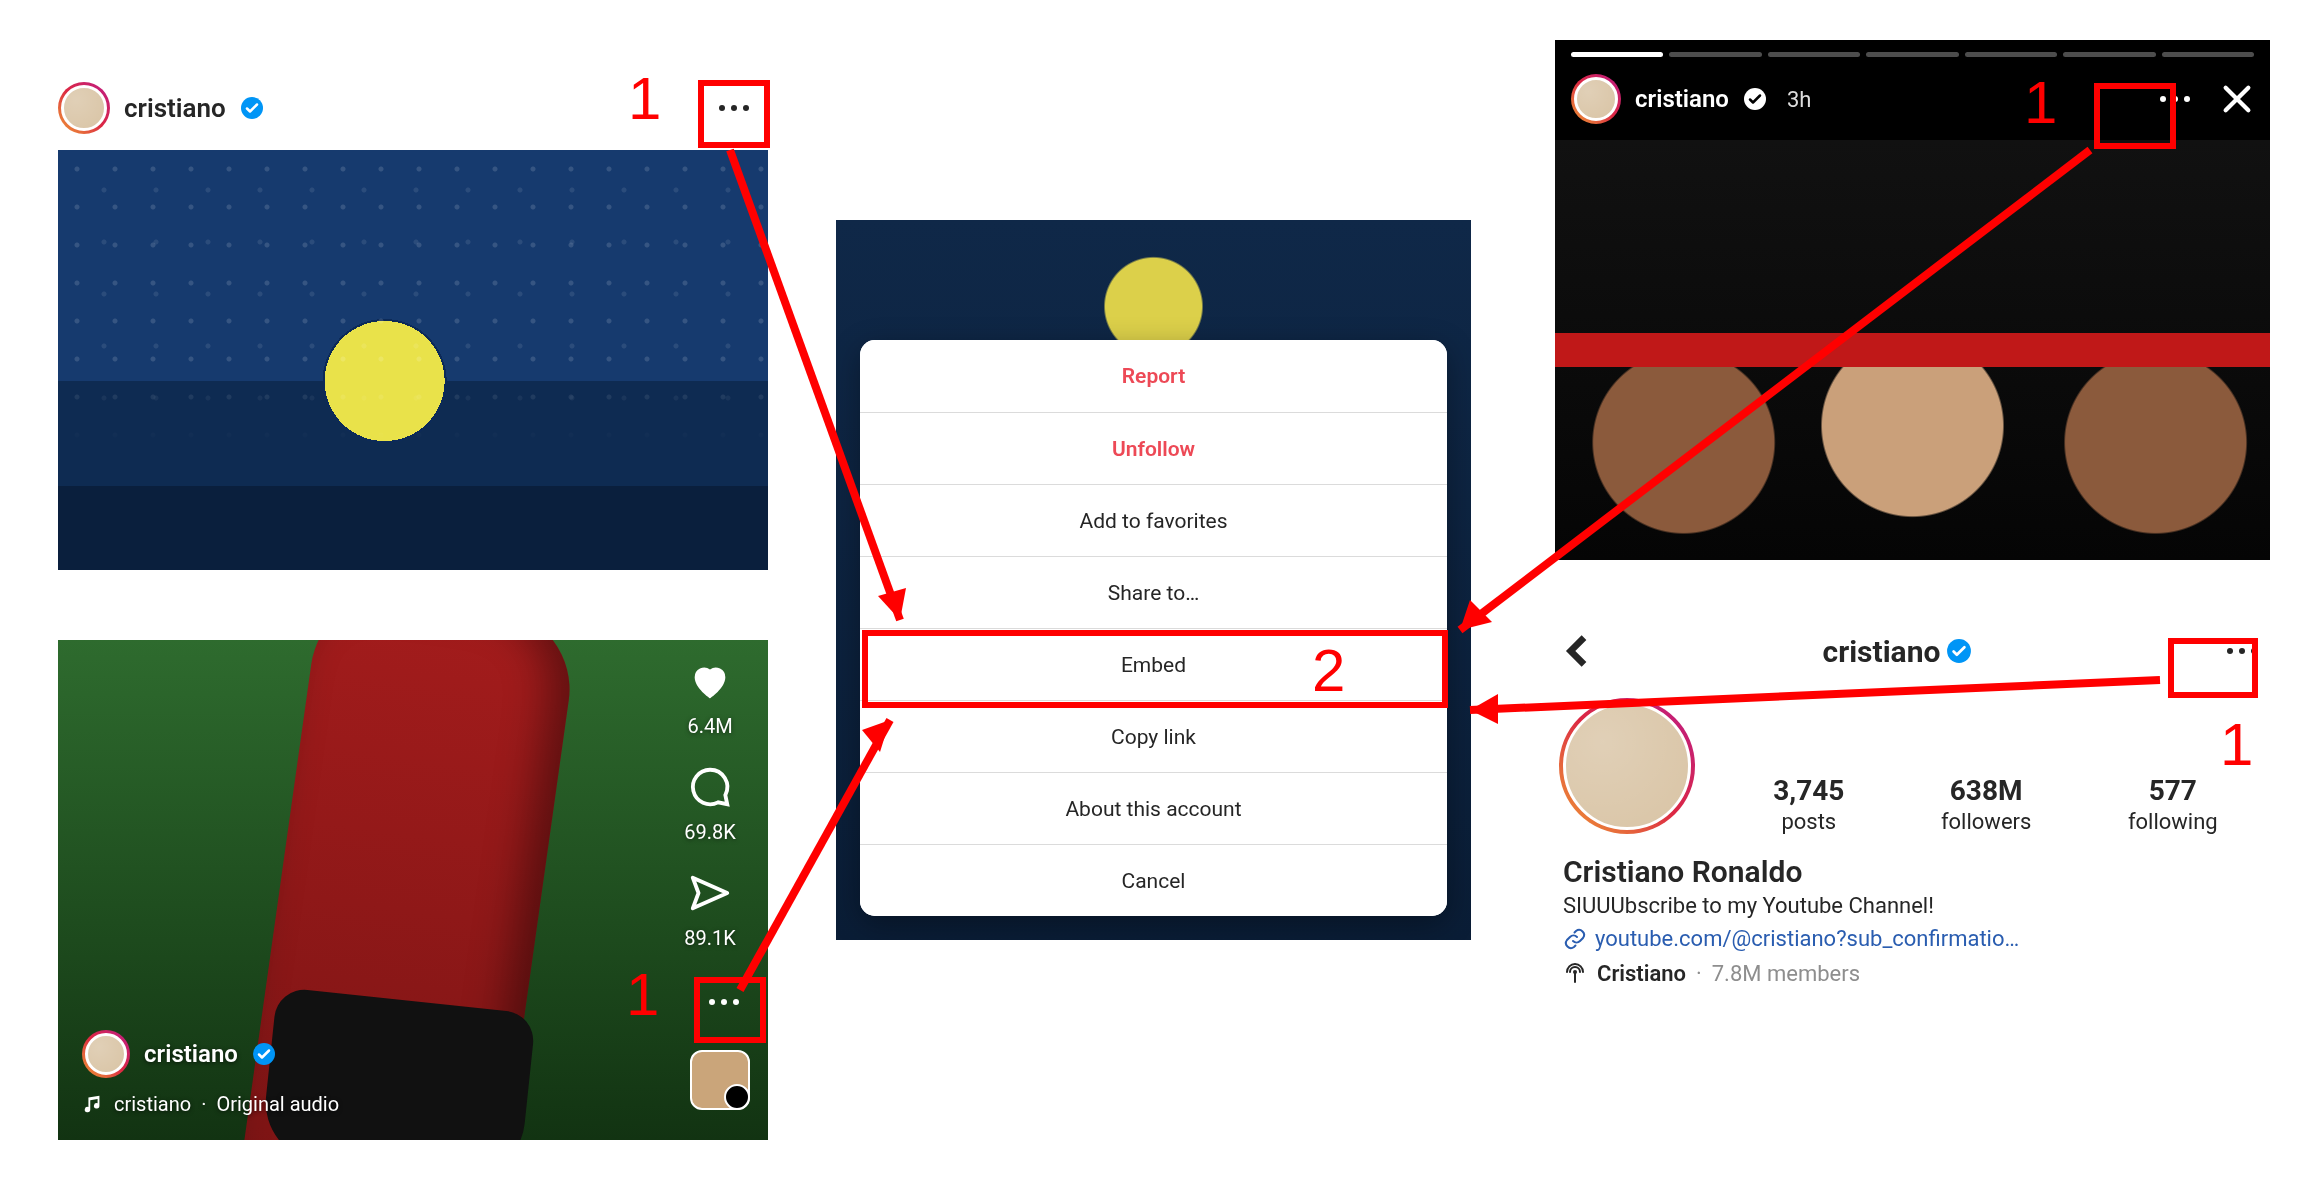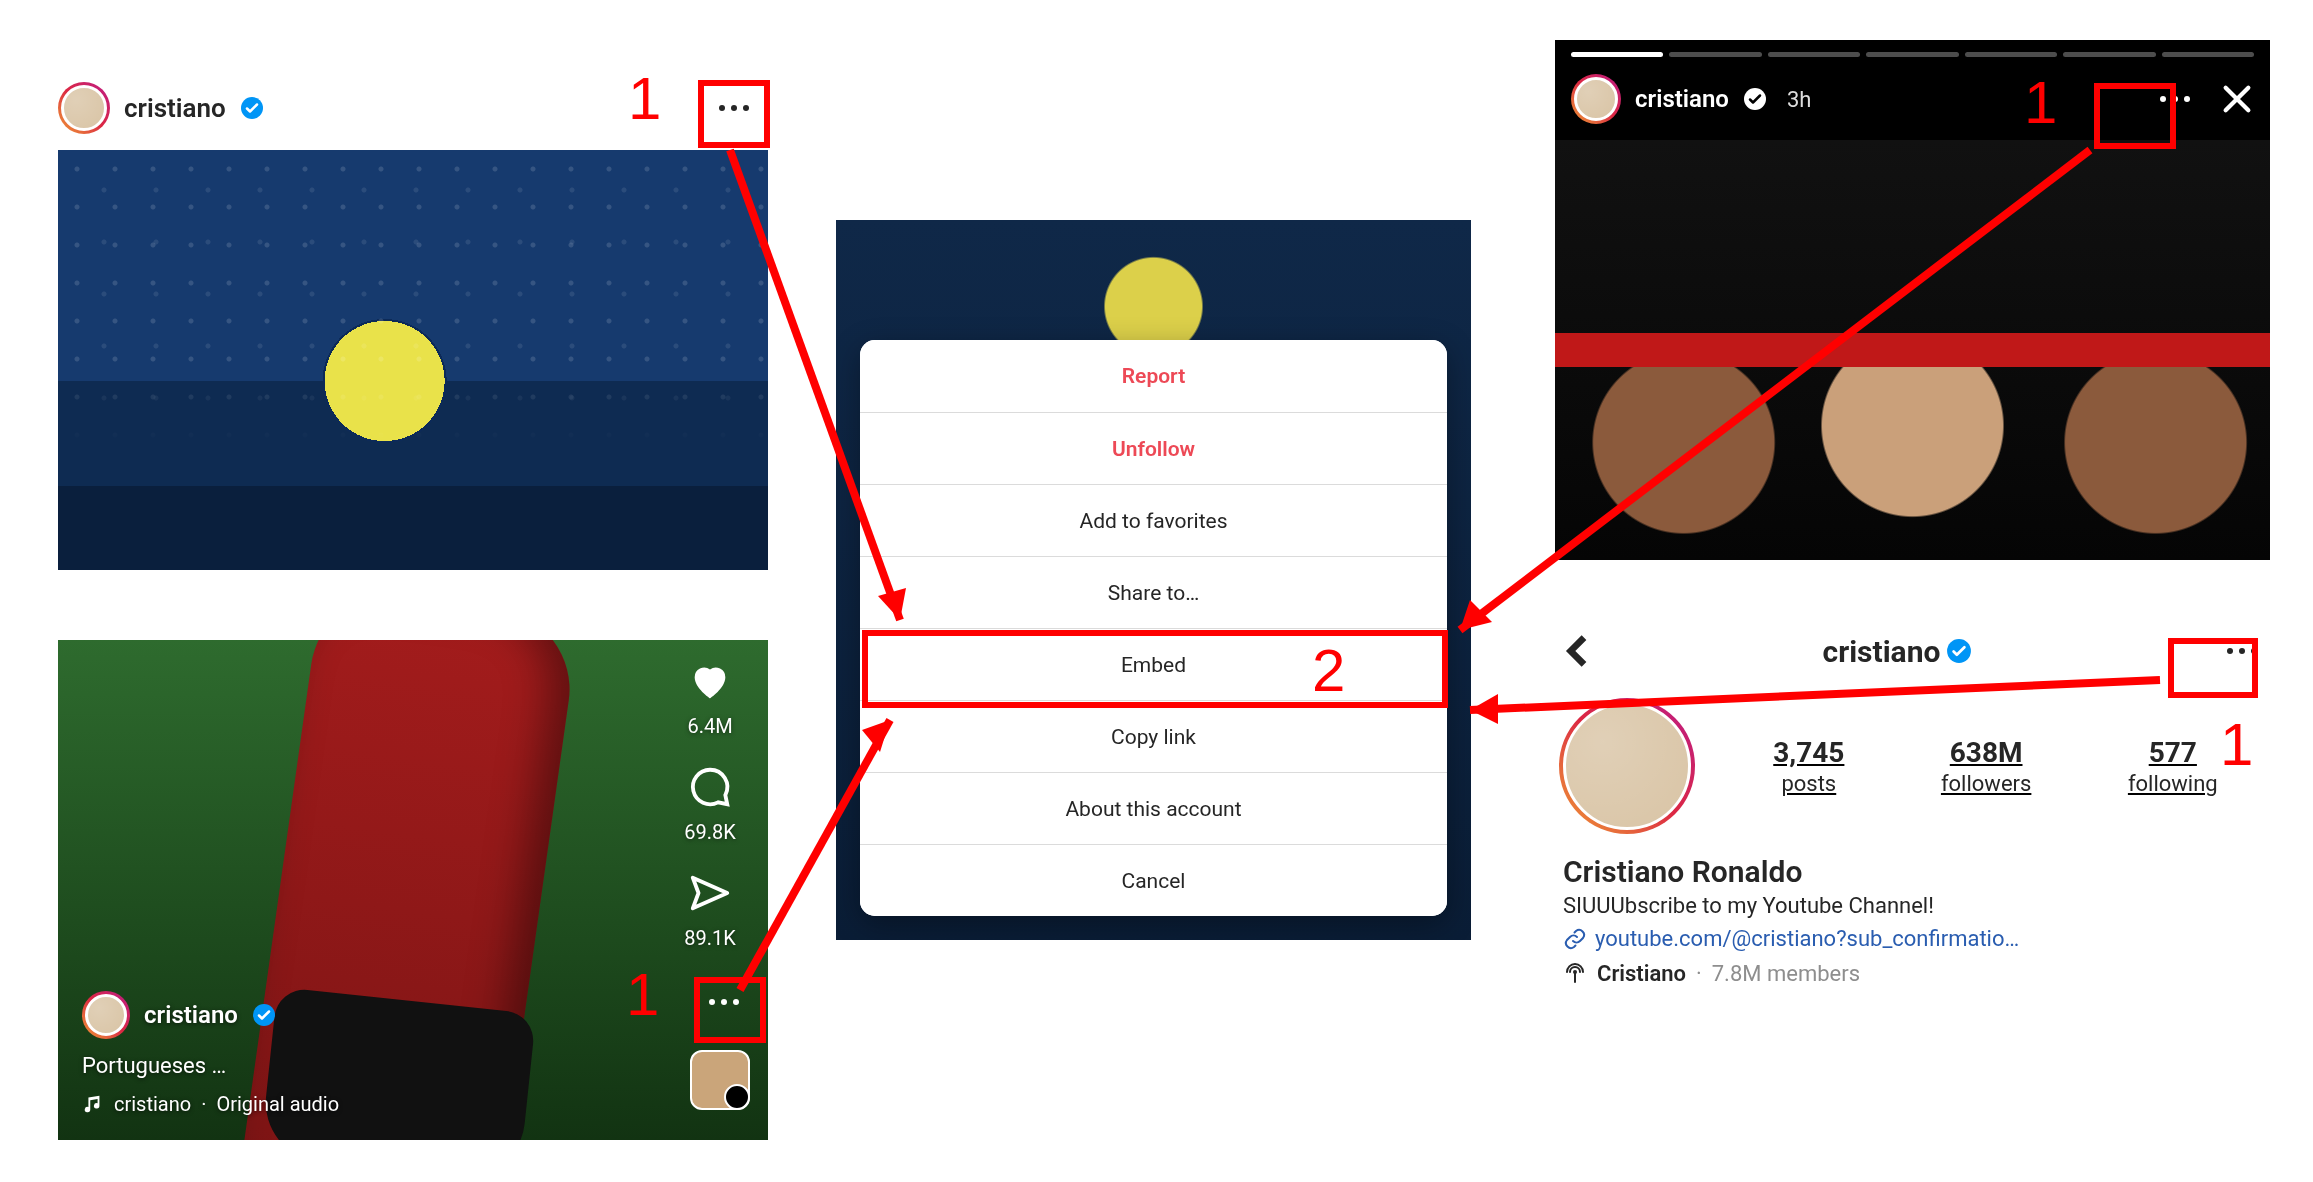--- a/index.html
+++ b/index.html
@@ -182,21 +182,21 @@
   }
 
   
   .panelE{left:1555px;top:630px;width:715px;}
   .prof-top{display:flex;align-items:center;padding:0 4px 10px;}
   .prof-back{width:40px;height:40px;display:flex;align-items:center;justify-content:center;}
   .prof-back svg{stroke:#262626;stroke-width:4;fill:none;}
   .prof-top .spacer{flex:1;}
   .prof-top .uname{font-size:30px;font-weight:700;color:var(--text-primary);margin-right:6px;}
   .prof-more{width:48px;height:42px;display:flex;align-items:center;justify-content:center;margin-left:22px;}
-  .prof-row{display:flex;align-items:center;padding:16px 4px 12px;text-decoration:underline;}
+  .prof-row{display:flex;align-items:flex-end;padding:16px 4px 12px;}
   .prof-row .avatar-ring.lg .avatar{width:128px;height:128px;}
   .stats{flex:1;display:flex;justify-content:space-around;margin-left:30px;}
   .stat{display:flex;flex-direction:column;align-items:center;gap:2px;}
   .stat .n{font-size:28px;font-weight:700;color:var(--text-primary);}
   .stat .l{font-size:22px;color:var(--text-primary);}
   .bio{padding:8px 8px 0;}
   .bio .name{font-size:30px;font-weight:600;color:var(--text-primary);}
   .bio .line{font-size:22px;color:var(--text-primary);margin-top:4px;}
   .bio .link{display:flex;align-items:center;gap:8px;font-size:22px;color:#00376b;margin-top:8px;}
   .bio .link a{color:#2a5db0;text-decoration:none;}
@@ -279,21 +279,20 @@
           <span class="avatar"></span>
         </span>
         <span class="uname">cristiano</span>
         <span class="verified">
           <svg viewBox="0 0 24 24">
               <circle cx="12" cy="12" r="11" fill="#0095f6"></circle>
               <path d="M7 12.5l3 3 7-7" stroke="#fff" stroke-width="2.5" fill="none" stroke-linecap="round" stroke-linejoin="round"></path>
             </svg>
         </span>
       </div>
-      <div class="reel-caption">Portugueses …</div>
       <div class="reel-audio">
         <span class="icon" style="width:22px;height:22px">
           <svg viewBox="0 0 24 24">
               <path d="M9 18a3 3 0 1 1-2-2.83V5l12-2v11a3 3 0 1 1-2-2.83V6.5L9 8v10z" fill="#fff"></path>
             </svg>
         </span>
         <span>cristiano</span>
         <span>·</span>
         <span>Original audio</span>
       </div>

